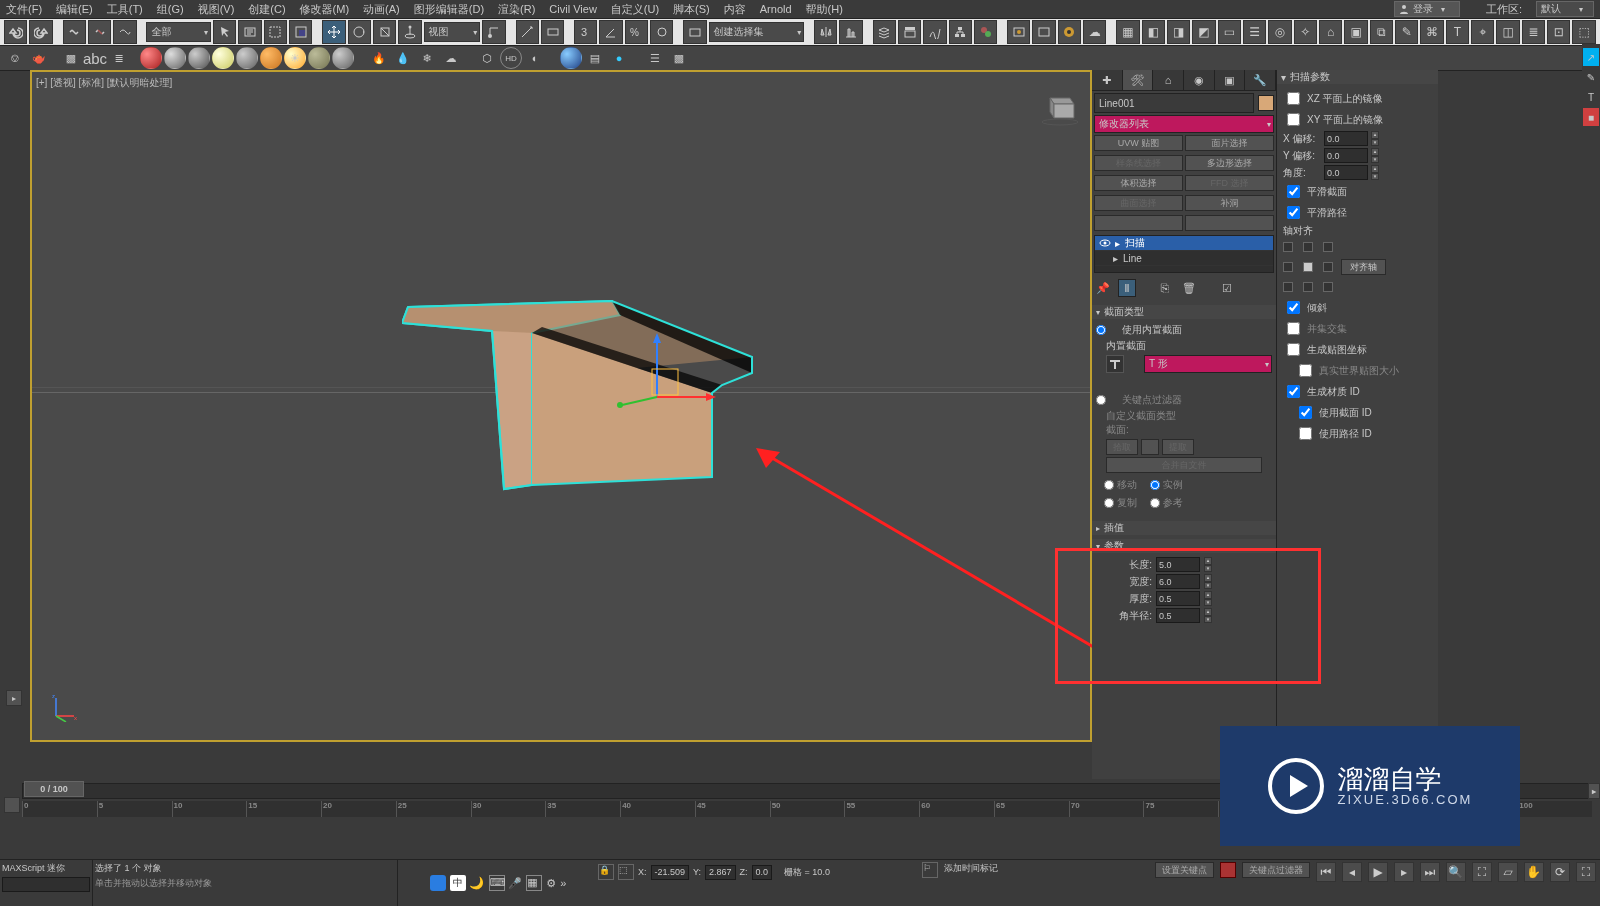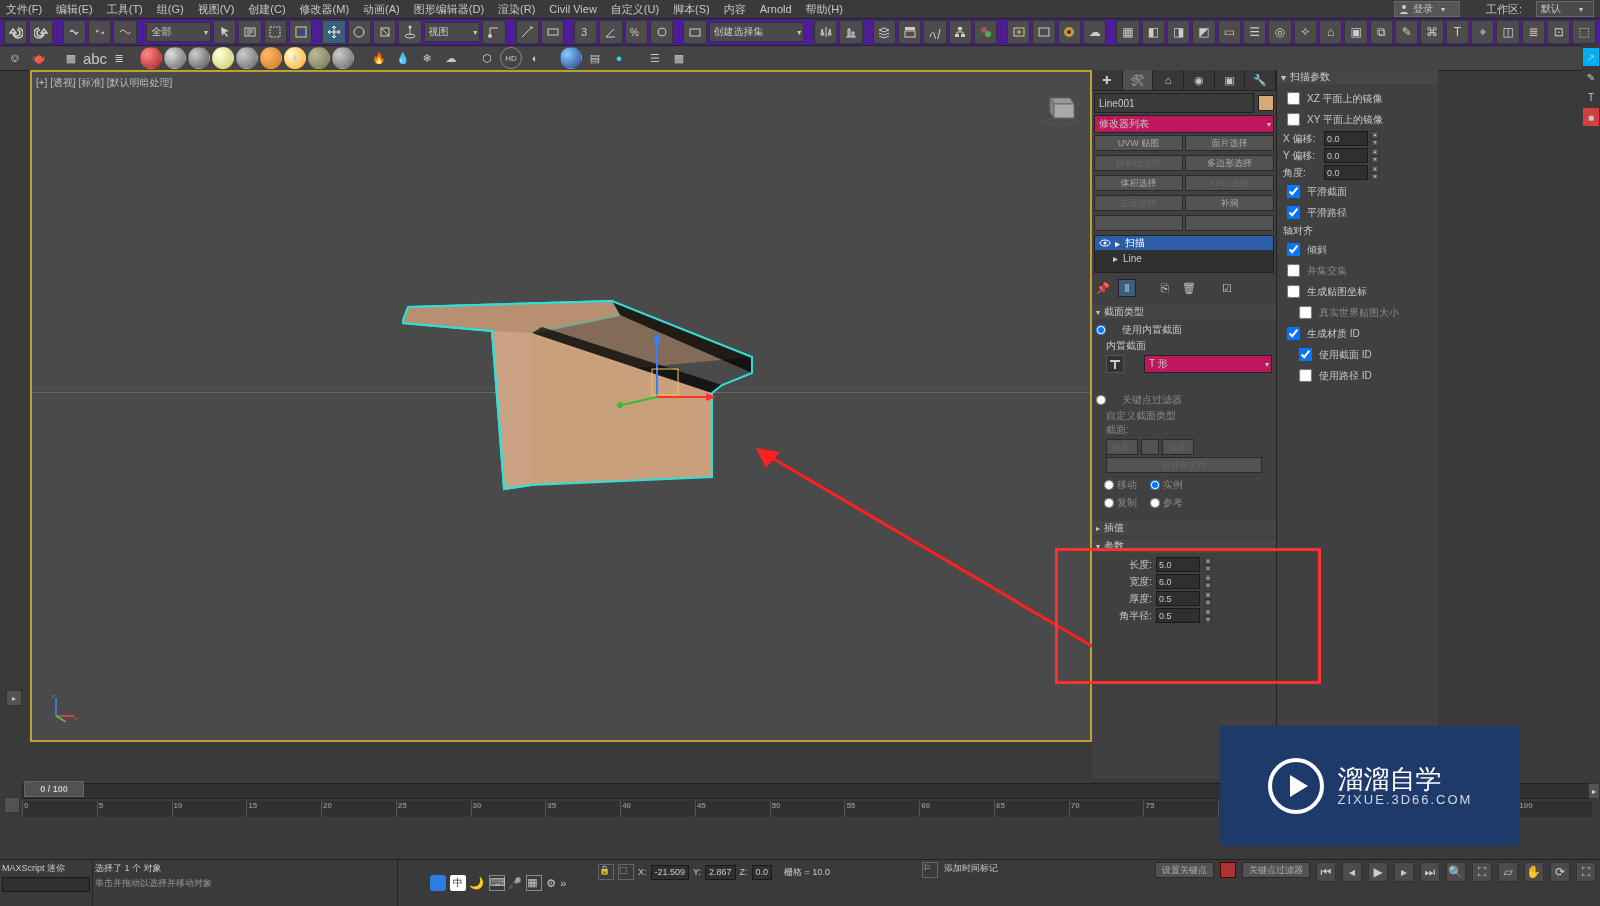--- a/index.html
+++ b/index.html
@@ -7,21 +7,21 @@
   
   .menubar{height:18px;background:#3a3a3a;border-bottom:1px solid #222;display:flex;align-items:center;padding:0 6px;gap:14px;}
   .menubar span{cursor:default;}
   .menubar .spacer{flex:1;}
   .login-box{display:flex;align-items:center;gap:4px;background:#555;border:1px solid #666;padding:0 14px 0 4px;height:14px;font-size:10px;}
   .login-box .ic{width:10px;height:10px;display:inline-block;}
   .work-label{margin-left:12px;}
   .work-dd{background:#4a4a4a;border:1px solid #666;padding:0 10px 0 4px;height:14px;font-size:10px;display:inline-flex;align-items:center;}
   
   
-  .maintoolbar{height:26px;background:#4c1d95;border-bottom:1px solid #222;display:flex;align-items:center;padding:0 4px;gap:2px;}
+  .maintoolbar{height:26px;background:#e5e5e5;border-bottom:1px solid #222;display:flex;align-items:center;padding:0 4px;gap:2px;}
   .tbtn{width:22px;height:22px;background:#4c4c4c;border:1px solid #333;display:inline-flex;align-items:center;justify-content:center;font-size:12px;color:#ccc;}
   .tbtn.sel{background:#3b5f7a;}
   .tbtn svg{width:14px;height:14px;}
   .tsep{width:6px;}
   .tdd{height:18px;background:#4a4a4a;border:1px solid #333;padding:0 12px 0 4px;font-size:10px;display:inline-flex;align-items:center;position:relative;}
   .tdd::after{content:"▾";position:absolute;right:2px;font-size:8px;}
   
   
   .sectoolbar{height:24px;background:#444;border-bottom:1px solid #222;display:flex;align-items:center;padding:0 4px;gap:2px;}
   .sbtn{width:20px;height:20px;border:1px solid transparent;display:inline-flex;align-items:center;justify-content:center;font-size:11px;border-radius:50%;}
@@ -672,20 +672,34 @@
         </div>
       <label>
           <input type="checkbox" checked="" style="">
           <span>平滑截面</span>
         </label>
       <label>
           <input type="checkbox" checked="" style="">
           <span>平滑路径</span>
         </label>
       <div style="margin-top:2px;">轴对齐</div>
+      <div style="display:flex;gap:8px;align-items:center;">
+        <div class="align-grid">
+          <div class="dot" style="left:0;top:0;"></div>
+            <div class="dot" style="left:20px;top:0;"></div>
+            <div class="dot" style="left:40px;top:0;"></div>
+          <div class="dot" style="left:0;top:20px;"></div>
+            <div class="dot" style="left:20px;top:20px;background:#ccc;"></div>
+            <div class="dot" style="left:40px;top:20px;"></div>
+          <div class="dot" style="left:0;top:40px;"></div>
+            <div class="dot" style="left:20px;top:40px;"></div>
+            <div class="dot" style="left:40px;top:40px;"></div>
+        </div>
+        <div class="alignbtn">对齐轴</div>
+      </div>
       <label>
           <input type="checkbox" checked="" style="">
           <span>倾斜</span>
         </label>
       <label style="color:#888;">
           <input type="checkbox" style="">
           <span>并集交集</span>
         </label>
       <label>
           <input type="checkbox" style="">

